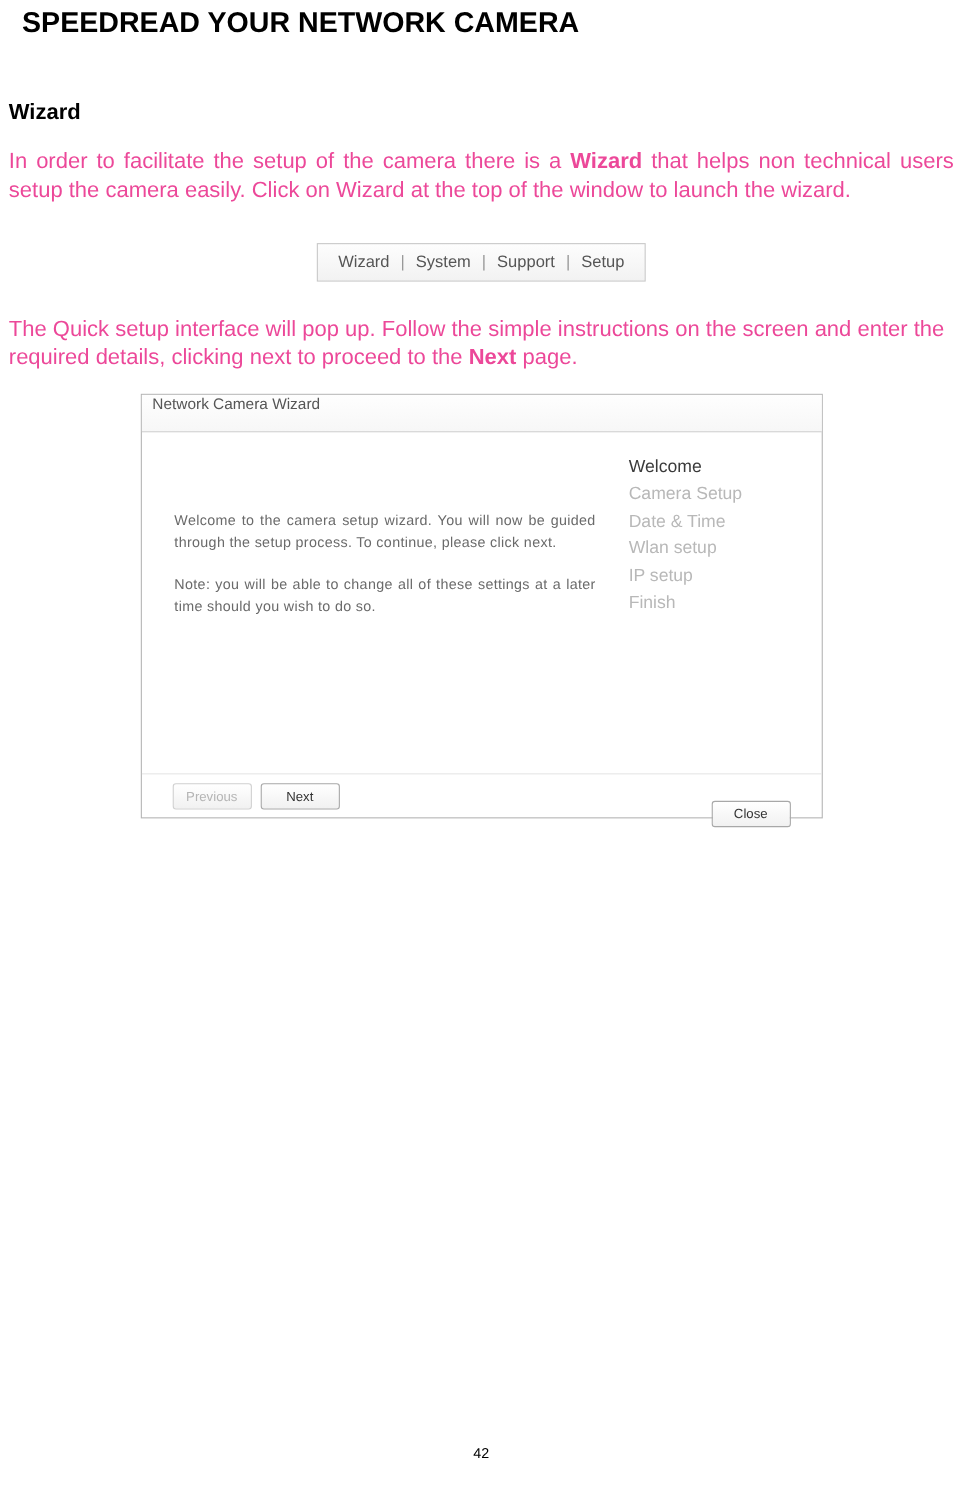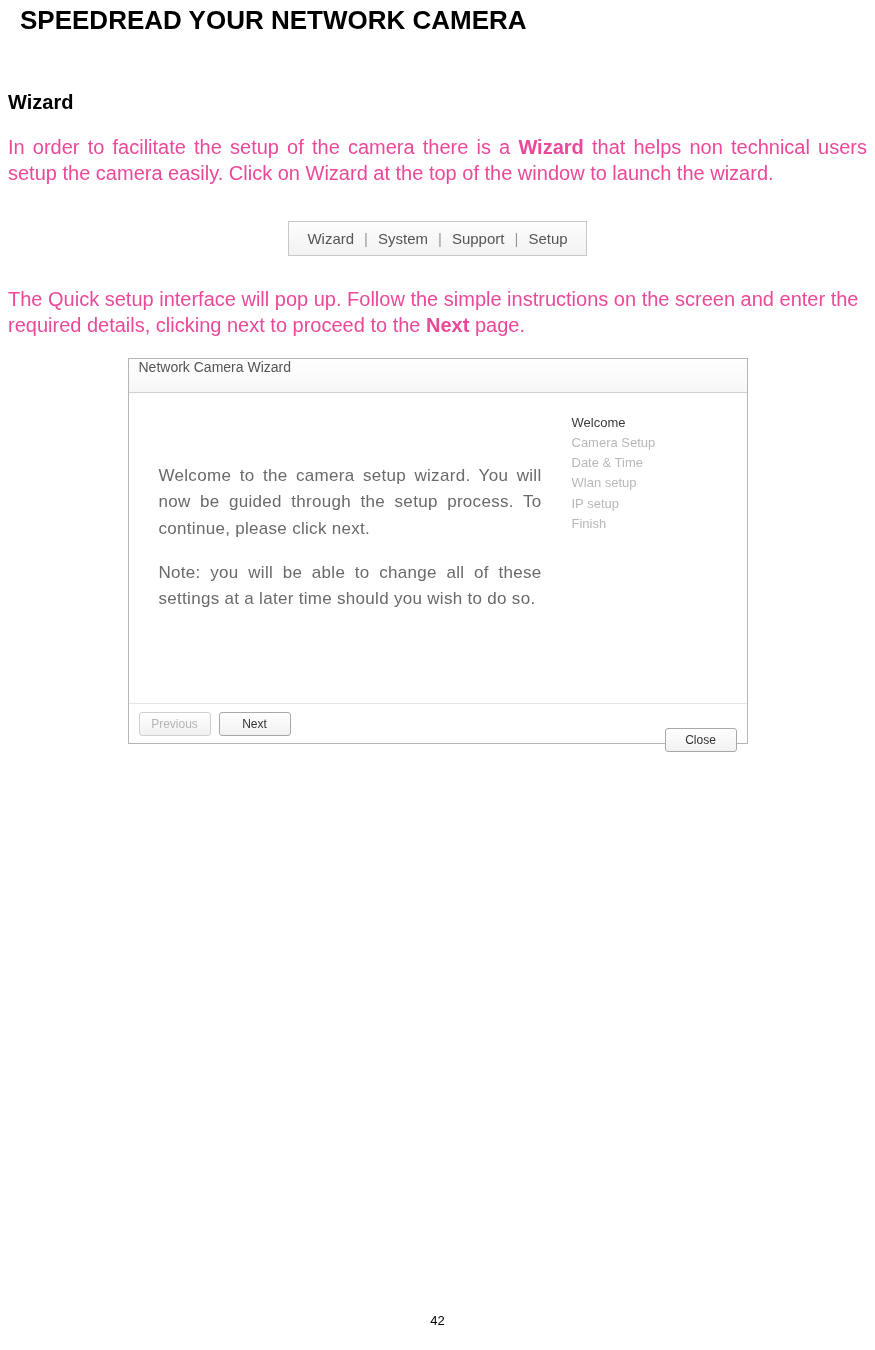--- a/index.html
+++ b/index.html
@@ -71,49 +71,49 @@
     .wizard-body {
       display: flex;
       height: 310px;
     }
     .wizard-left {
       flex: 1;
       padding: 70px 30px 0 30px;
     }
     .wizard-left p {
       font-family: Verdana, Arial, sans-serif;
-      font-size: 17px;
+      font-size: 13px;
       color: #6a6a6a;
       line-height: 1.55;
       margin-bottom: 18px;
       text-align: justify;
       letter-spacing: 0.3px;
     }
     .wizard-right {
       width: 175px;
       padding: 20px 15px 0 0;
     }
     .wizard-steps {
       list-style: none;
     }
     .wizard-steps li {
       font-family: Verdana, Arial, sans-serif;
-      font-size: 13px;
+      font-size: 16px;
       color: #b8b8b8;
       line-height: 1.55;
     }
     .wizard-steps li.active {
       color: #3a3a3a;
     }
     .wizard-footer {
       height: 40px;
       border-top: 1px solid #e5e5e5;
       display: flex;
       align-items: center;
-      padding: 0 10px;
+      padding: 0 28px;
       gap: 8px;
     }
     .btn {
       height: 24px;
       min-width: 72px;
       background: linear-gradient(#fff, #f1f1f1);
       border: 1px solid #a8a8a8;
       border-radius: 3px;
       font-family: Arial, sans-serif;
       font-size: 12px;

